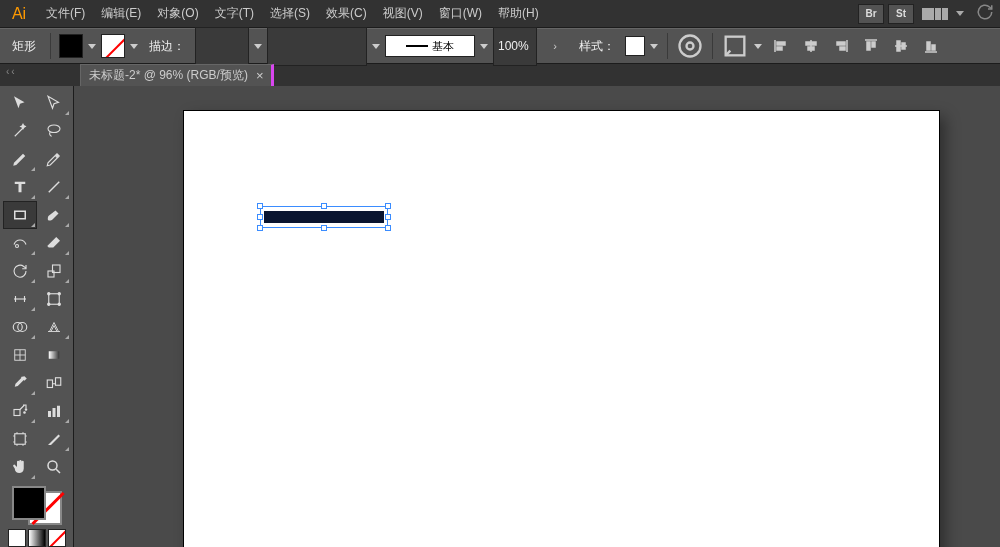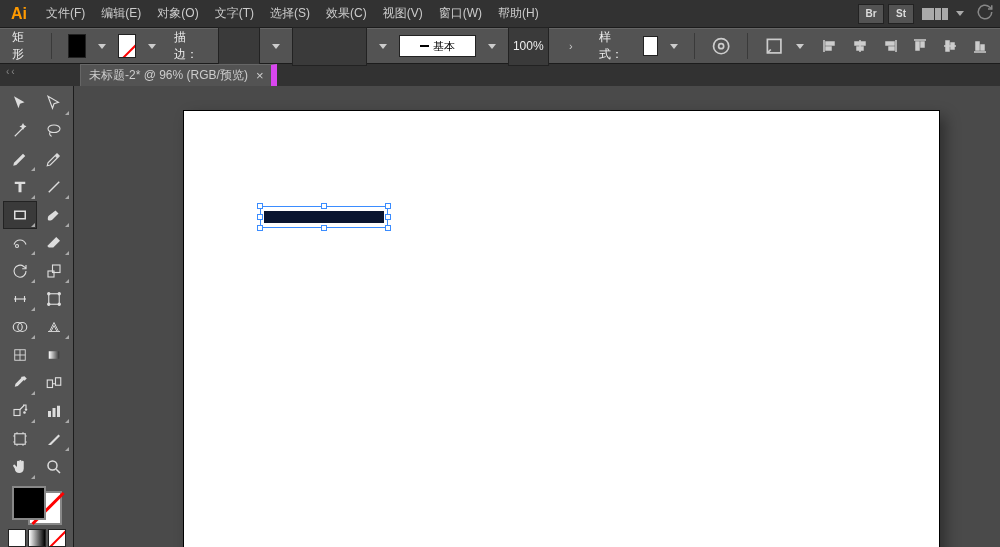--- a/index.html
+++ b/index.html
@@ -1,49 +1,49 @@
 <!DOCTYPE html>
 <html><head>
 <meta charset="utf-8">
 <style>
 *{margin:0;padding:0;box-sizing:border-box;font-family:"Microsoft YaHei",sans-serif;font-size:12px;color:#ccc;user-select:none}
 body{width:1000px;height:547px;background:#323232;overflow:hidden;position:relative}
 
 #menubar{height:28px;background:#323232;display:flex;align-items:center;padding:0 6px;border-bottom:1px solid #1c1c1c}
-#menubar .logo{width:26px;height:26px;display:flex;align-items:center;justify-content:center;color:#ff9a00;font-weight:bold;font-size:16px;margin-right:6px}
+#menubar .logo{width:26px;height:26px;display:flex;align-items:center;justify-content:center;color:#ff9a00;font-weight:normal;font-size:16px;margin-right:6px}
 #menubar .menu-item{padding:0 8px;height:100%;display:flex;align-items:center;cursor:default}
 #menubar .spacer{flex:1}
 #menubar .rbtn{width:26px;height:20px;background:#535353;margin-left:4px;display:flex;align-items:center;justify-content:center;font-size:10px;font-weight:bold;color:#ddd;border:1px solid #222}
 #menubar .layout-icon{width:30px;height:18px;margin-left:8px;display:flex;align-items:center}
 #menubar .layout-icon .box{width:6px;height:12px;background:#aaa;margin-right:1px}
 #menubar .layout-icon .box:first-child{width:12px}
 #menubar .dd{width:0;height:0;border-left:4px solid transparent;border-right:4px solid transparent;border-top:5px solid #aaa;margin-left:4px}
 #menubar .sync{margin-left:12px;color:#888}
 
-#ctrlbar{height:36px;background:#535353;border-top:1px solid #666;border-bottom:1px solid #1c1c1c;display:flex;align-items:center;padding:0 6px;gap:12px}
+#ctrlbar{height:36px;background:#535353;border-top:1px solid #666;border-bottom:1px solid #1c1c1c;display:flex;align-items:center;padding:0 6px;gap:4px}
 .cb-label{padding:0 6px;color:#eee}
 .cb-sep{width:1px;height:26px;background:#3a3a3a;margin:0 4px}
 .swatch{width:24px;height:24px;border:1px solid #222;position:relative}
 .swatch.black{background:#000}
 .swatch.none{background:#fff;position:relative;overflow:hidden}
 .swatch.none::after{content:"";position:absolute;left:-4px;top:10px;width:40px;height:2px;background:red;transform:rotate(-45deg)}
 .swatch.white{background:#fff}
 .dd-arr{width:10px;height:24px;display:flex;align-items:center;justify-content:center}
 .dd-arr::after{content:"";width:0;height:0;border-left:4px solid transparent;border-right:4px solid transparent;border-top:5px solid #ccc}
 .cb-input{height:39px;background:#3a3a3a;border:1px solid #222;padding:0 4px;display:flex;align-items:center;color:#eee}
 .brush-prev{width:90px;height:22px;background:#fff;border:1px solid #222;display:flex;align-items:center;padding:0 20px;gap:4px}
 .brush-prev .line{flex:1;height:2px;background:#000}
 .brush-prev .txt{color:#000;font-size:11px}
 .icon-btn{width:28px;height:24px;display:flex;align-items:center;justify-content:center;color:#ccc;cursor:default}
 .align-grp{display:flex;gap:2px}
 .align-grp .icon-btn svg{width:16px;height:16px}
 
 #tabstrip{height:22px;background:#323232;display:flex;align-items:flex-end;padding-left:80px}
 #tabstrip .collapse{position:absolute;left:6px;top:66px;color:#888;font-size:10px;letter-spacing:2px}
-.tab{height:22px;background:#535353;padding:0 8px;display:flex;align-items:center;gap:8px;border-top:1px solid #666;border-left:1px solid #666;border-right:6px solid #d946ef}
+.tab{height:22px;background:#535353;padding:0 8px;display:flex;align-items:center;gap:8px;border-top:1px solid #666;border-left:1px solid #666;border-right:3px solid #d946ef}
 .tab .close{color:#ccc;font-size:13px;line-height:1}
 
 #main{position:absolute;left:0;top:86px;right:0;bottom:0;display:flex}
 
 #toolpanel{width:74px;background:#535353;border-right:1px solid #1c1c1c;display:flex;flex-direction:column;align-items:center;padding-top:4px}
 .tool-grid{display:grid;grid-template-columns:32px 32px;gap:2px}
 .tool{width:32px;height:26px;display:flex;align-items:center;justify-content:center;position:relative;cursor:default}
 .tool.selected{background:#3a3a3a;outline:1px solid #222}
 .tool svg{width:18px;height:18px}
 .tool .corner{position:absolute;right:1px;bottom:1px;width:0;height:0;border-left:4px solid transparent;border-bottom:4px solid #aaa}

